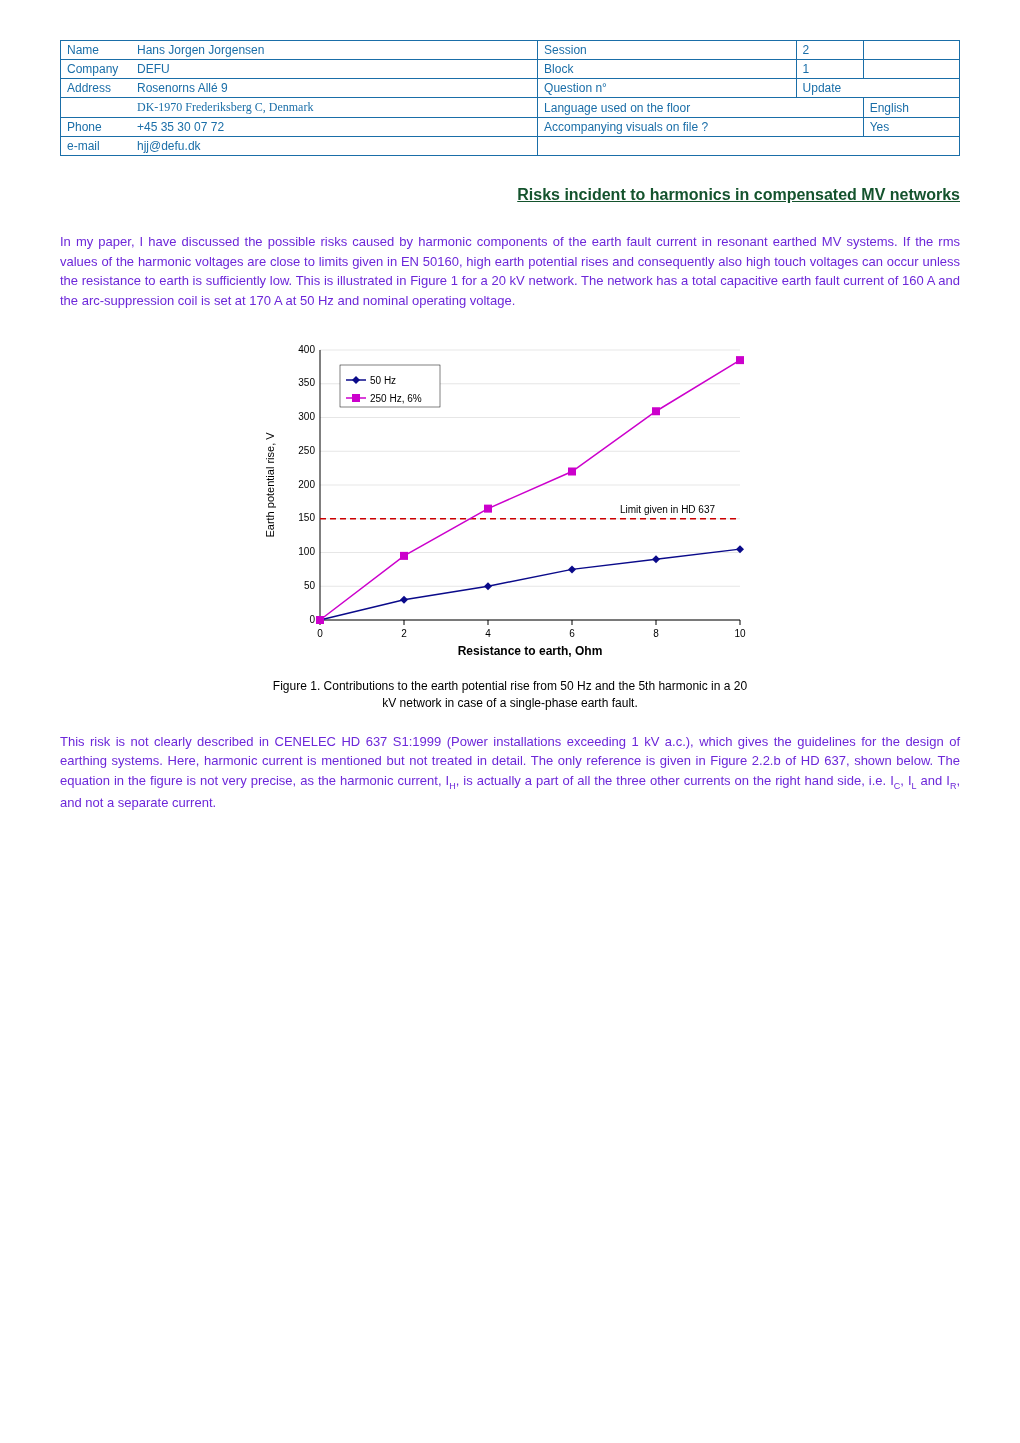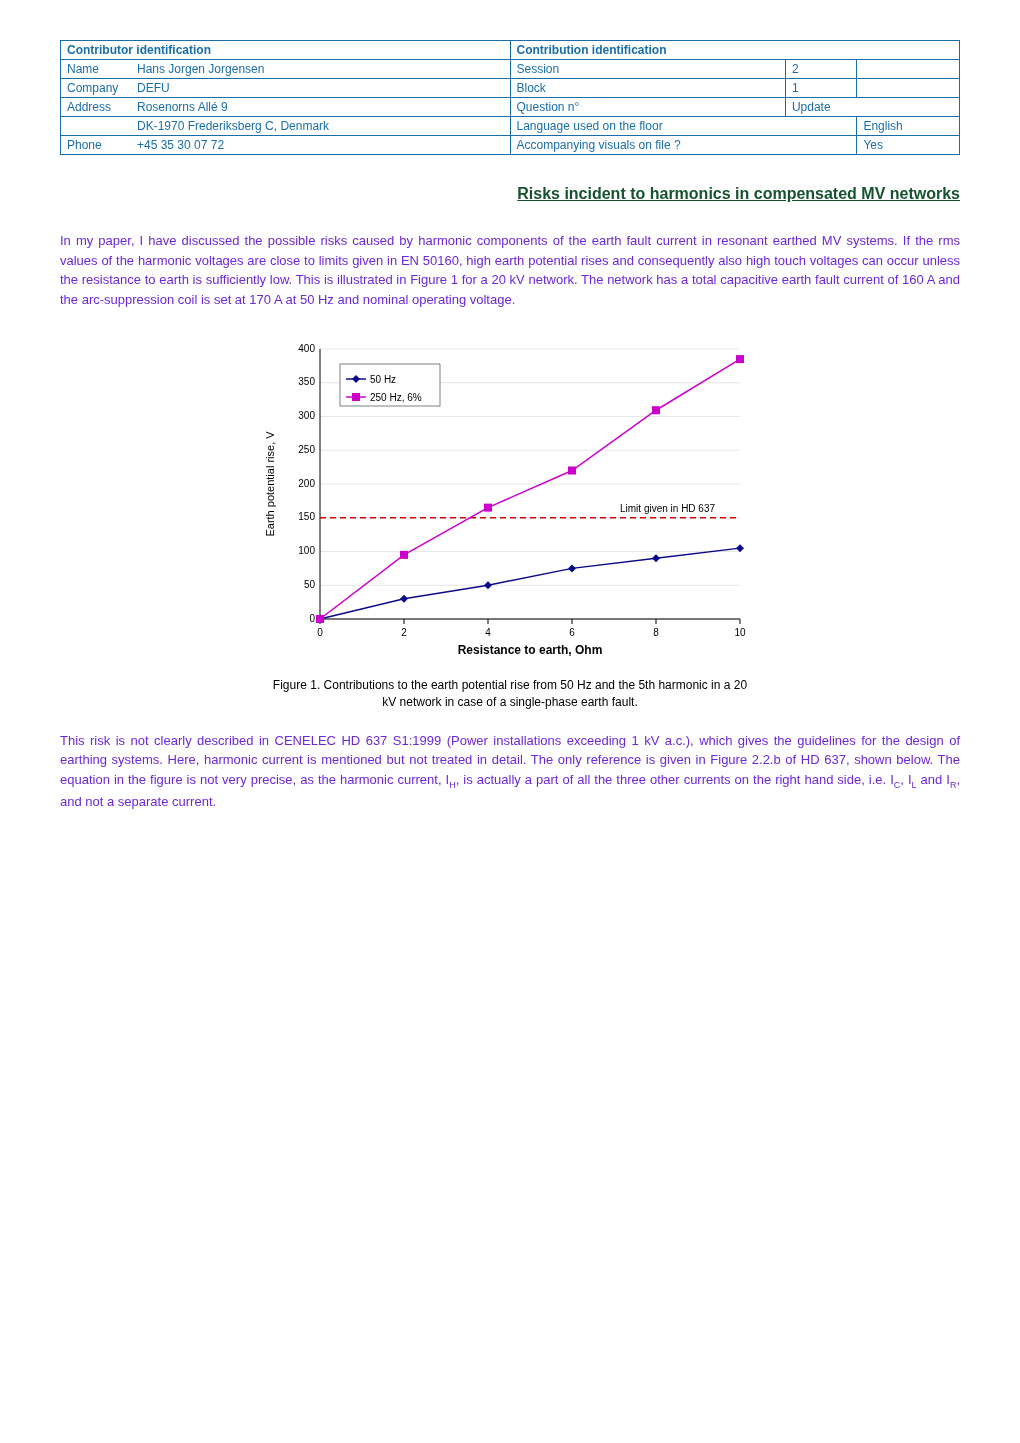--- a/index.html
+++ b/index.html
@@ -79,24 +79,20 @@
     svg text {
       font-family: Arial, sans-serif;
     }
     sub { font-size: 9px; }
   </style>
 </head>
 <body>
 
 <table class="header-table">
   <tbody>
-      <tr>
-    <td class="section-header col-left">Contributor identification</td>
-    <td class="section-header col-right" colspan="3">Contribution identification</td>
-  </tr>
   <tr>
     <td style="padding:0;">
       <table style="width:100%;border-collapse:collapse;border:none;">
         <tbody>
               <tr>
           <td class="label-cell" style="border:none;padding:2px 6px;width:70px;">Name</td>
           <td class="value-cell" style="border:none;padding:2px 6px;margin-left:31px;">Hans Jorgen Jorgensen</td>
         </tr>
       </tbody>
           </table>
@@ -131,21 +127,21 @@
           </td>
         </tr>
       </tbody>
           </table>
     </td>
     <td class="label-cell">Question n°</td>
     <td class="value-cell" colspan="2">Update</td>
   </tr>
   <tr>
     <td style="padding:0;">
-      <table style="width:100%;border-collapse:collapse;border:none;">
+      <table style="width:100%;border-collapse:collapse;border:none;font-family:Liberation Serif, serif;">
         <tbody>
               <tr>
           <td style="border:none;padding:2px 6px;width:70px;"></td>
           <td class="value-cell" style="border:none;padding:2px 6px;">DK-1970 Frederiksberg C, Denmark</td>
         </tr>
       </tbody>
           </table>
     </td>
     <td class="label-cell" colspan="2">Language used on the floor</td>
     <td class="value-cell">English</td>
@@ -156,20 +152,33 @@
         <tbody>
               <tr>
           <td class="label-cell" style="border:none;padding:2px 6px;width:70px;">Phone</td>
           <td class="value-cell" style="border:none;padding:2px 6px;">+45 35 30 07 72</td>
         </tr>
       </tbody>
           </table>
     </td>
     <td class="label-cell" colspan="2">Accompanying visuals on file ?</td>
     <td class="value-cell">Yes</td>
+  </tr>
+  <tr>
+    <td style="padding:0;">
+      <table style="width:100%;border-collapse:collapse;border:none;">
+        <tbody>
+              <tr>
+          <td class="label-cell" style="border:none;padding:2px 6px;width:70px;">e-mail</td>
+          <td class="value-cell" style="border:none;padding:2px 6px;">hjj@defu.dk</td>
+        </tr>
+      </tbody>
+          </table>
+    </td>
+    <td colspan="3"></td>
   </tr>
 </tbody>
   </table>
 
 <h1 class="main-title">Risks incident to harmonics in compensated MV networks</h1>
 
 <p class="body-text">In my paper, I have discussed the possible risks caused by harmonic components of the earth fault current in resonant earthed MV systems. If the rms values of the harmonic voltages are close to limits given in EN 50160, high earth potential rises and consequently also high touch voltages can occur unless the resistance to earth is sufficiently low. This is illustrated in Figure 1 for a 20 kV network. The network has a total capacitive earth fault current of 160 A and the arc-suppression coil is set at 170 A at 50 Hz and nominal operating voltage.</p>
 
 <div class="chart-container">
   <svg width="500" height="340">

